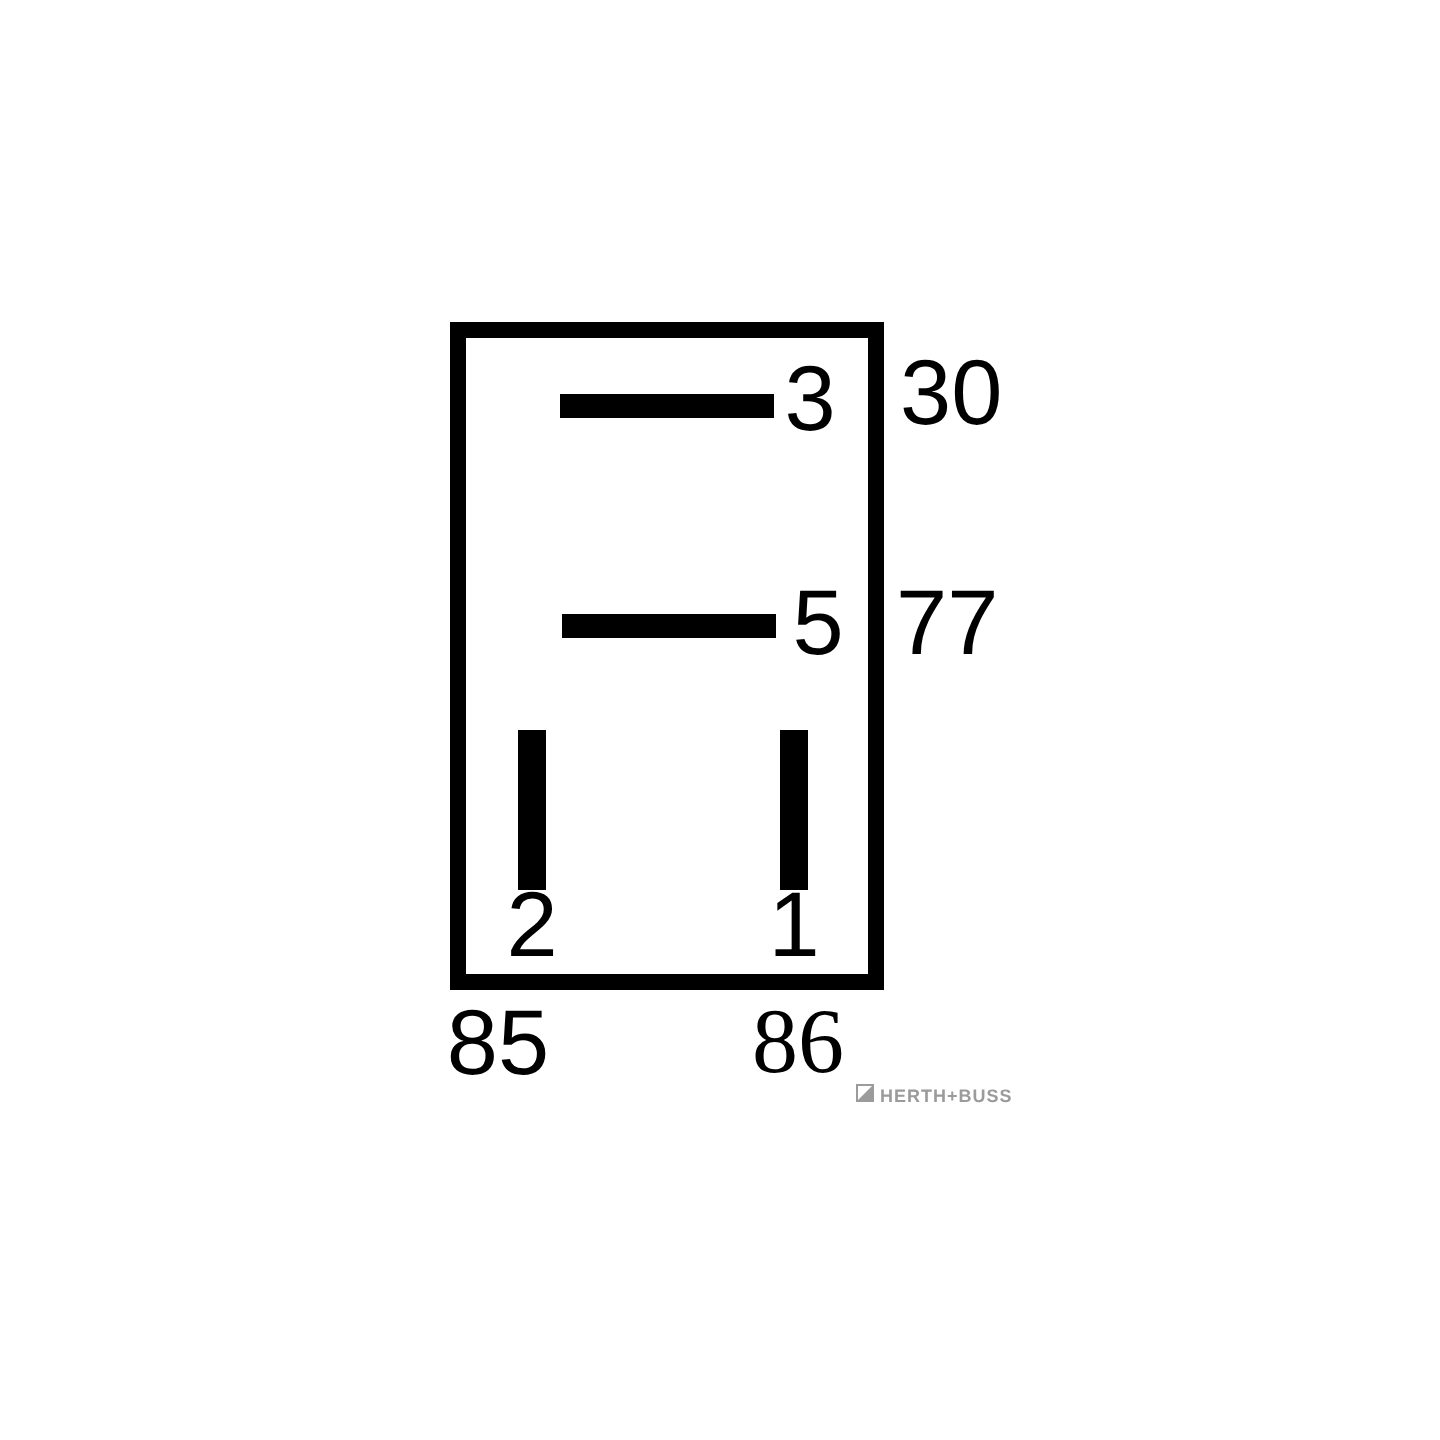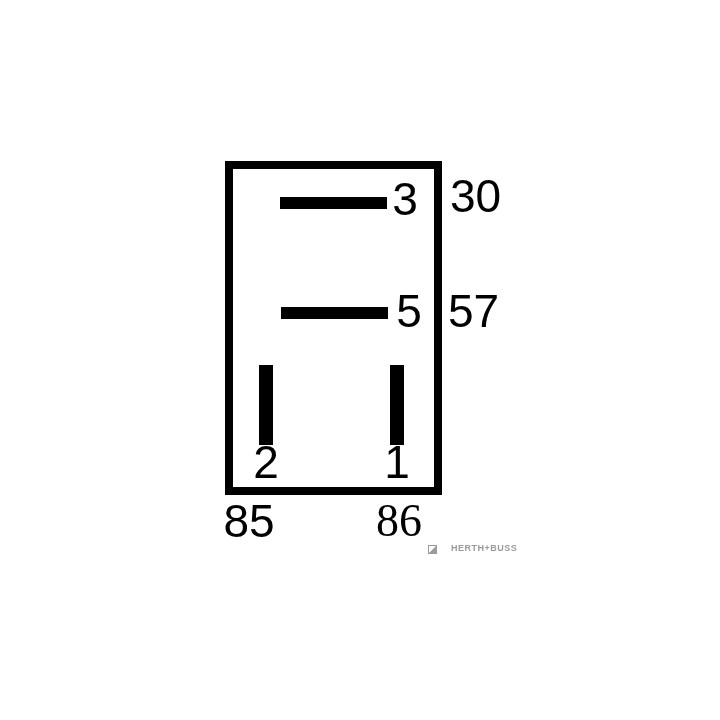--- a/index.html
+++ b/index.html
@@ -49,22 +49,22 @@
   .lbl-pin1 { left: 380px; top: 439px; width: 34px; }
   .lbl-t30  { left: 450px; top: 173px; width: 52px; text-align: left; }
   .lbl-t87  { left: 448px; top: 288px; width: 52px; text-align: left; }
   .lbl-t85  { left: 223px; top: 498px; width: 52px; text-align: center; }
   .lbl-t86  { left: 373px; top: 498px; width: 52px; font-family: Liberation Serif, serif; }
   .brand {
     position: absolute;
     left: 428px;
     top: 542px;
     display: flex;
-    align-items: flex-end;
-    gap: 14px;
+    align-items: flex-start;
+    gap: 3px;
     color: #9b9b9b;
     font-size: 9px;
     line-height: 12px;
     letter-spacing: 0.5px;
     font-weight: 700;
   }
   .brand svg { display: block; }
 </style>
 </head>
 <body>
@@ -77,21 +77,21 @@
   <div class="bar bar-5"></div>
   <div class="bar bar-2"></div>
   <div class="bar bar-1"></div>
 
   <div class="lbl lbl-pin3">3</div>
   <div class="lbl lbl-pin5">5</div>
   <div class="lbl lbl-pin2">2</div>
   <div class="lbl lbl-pin1">1</div>
 
   <div class="lbl lbl-t30">30</div>
-  <div class="lbl lbl-t87">57</div>
+  <div class="lbl lbl-t87">77</div>
   <div class="lbl lbl-t85">85</div>
   <div class="lbl lbl-t86">86</div>
 
   <div class="brand">
     <svg width="9" height="9" viewBox="0 0 9 9" aria-hidden="true">
       <rect x="0.5" y="0.5" width="8" height="8" fill="none" stroke="#9b9b9b" stroke-width="1"></rect>
       <path d="M1 8 L8 1 L8 8 Z" fill="#9b9b9b"></path>
     </svg>
     <span>HERTH+BUSS</span>
   </div>

